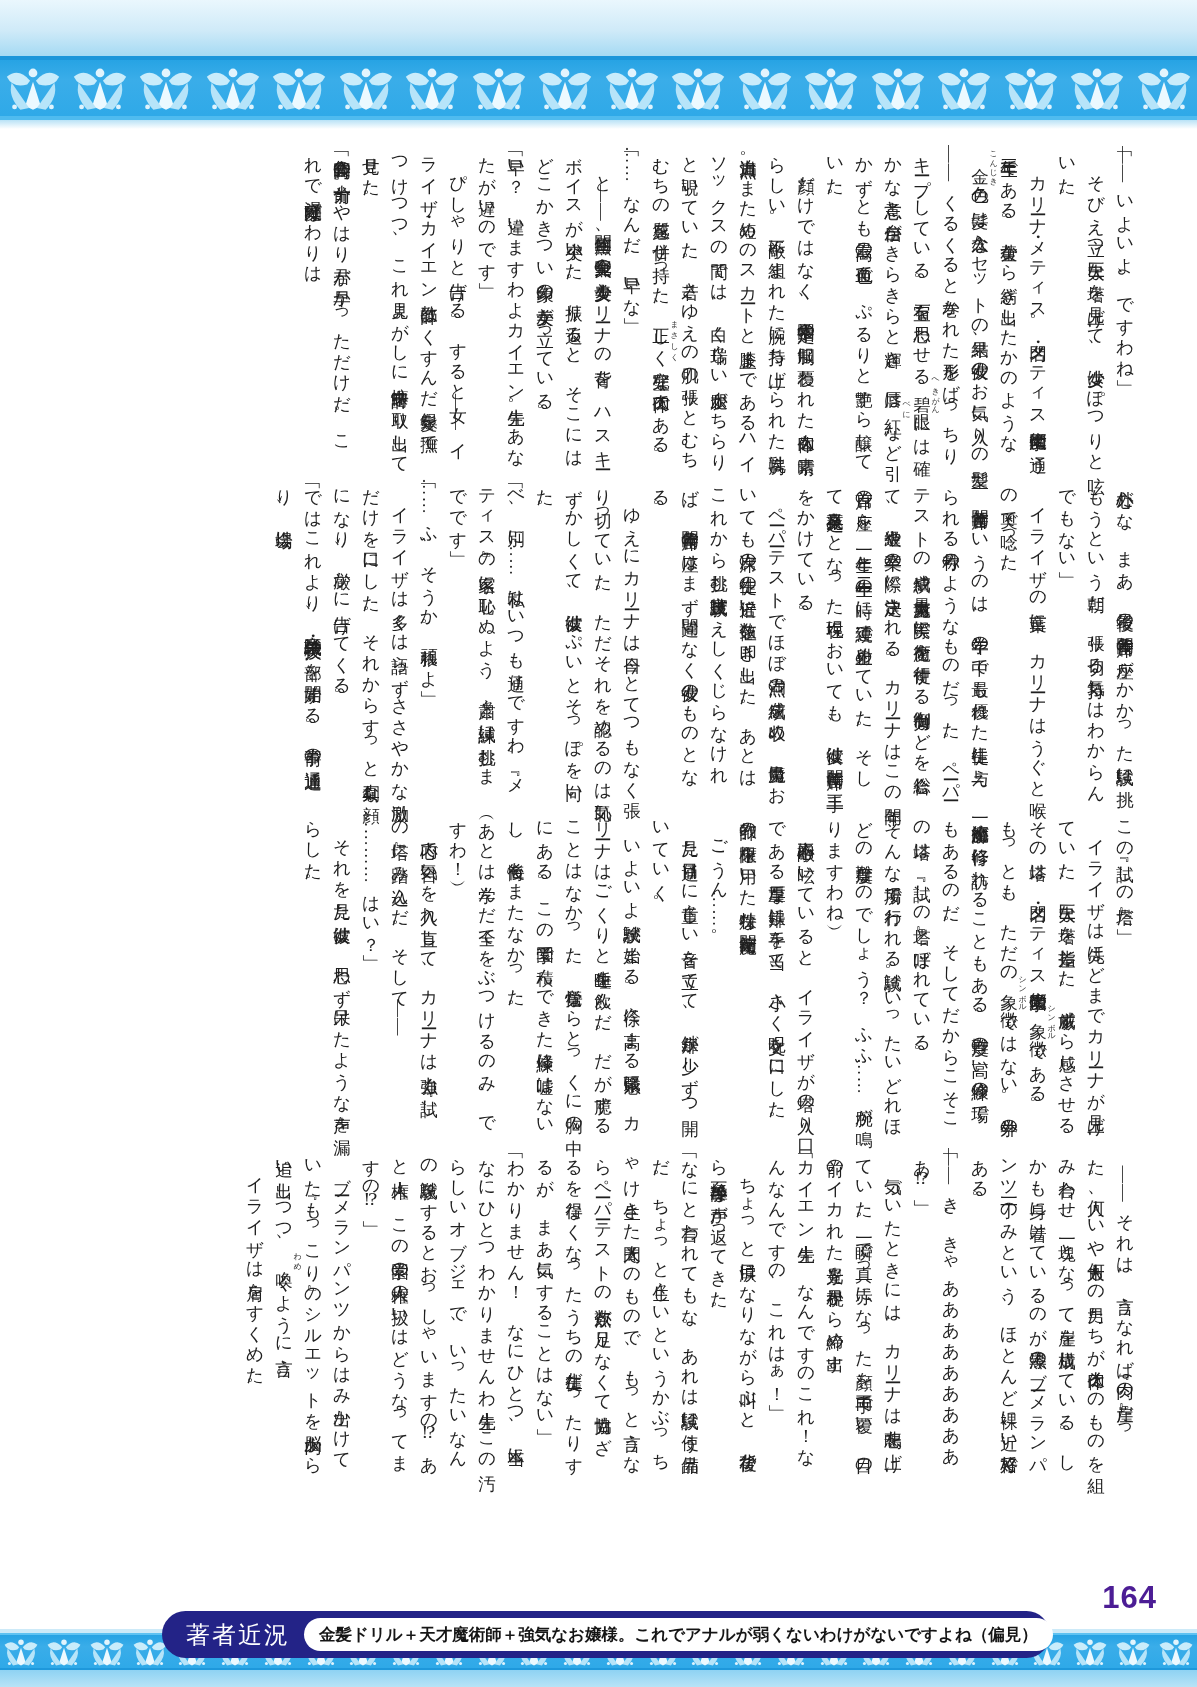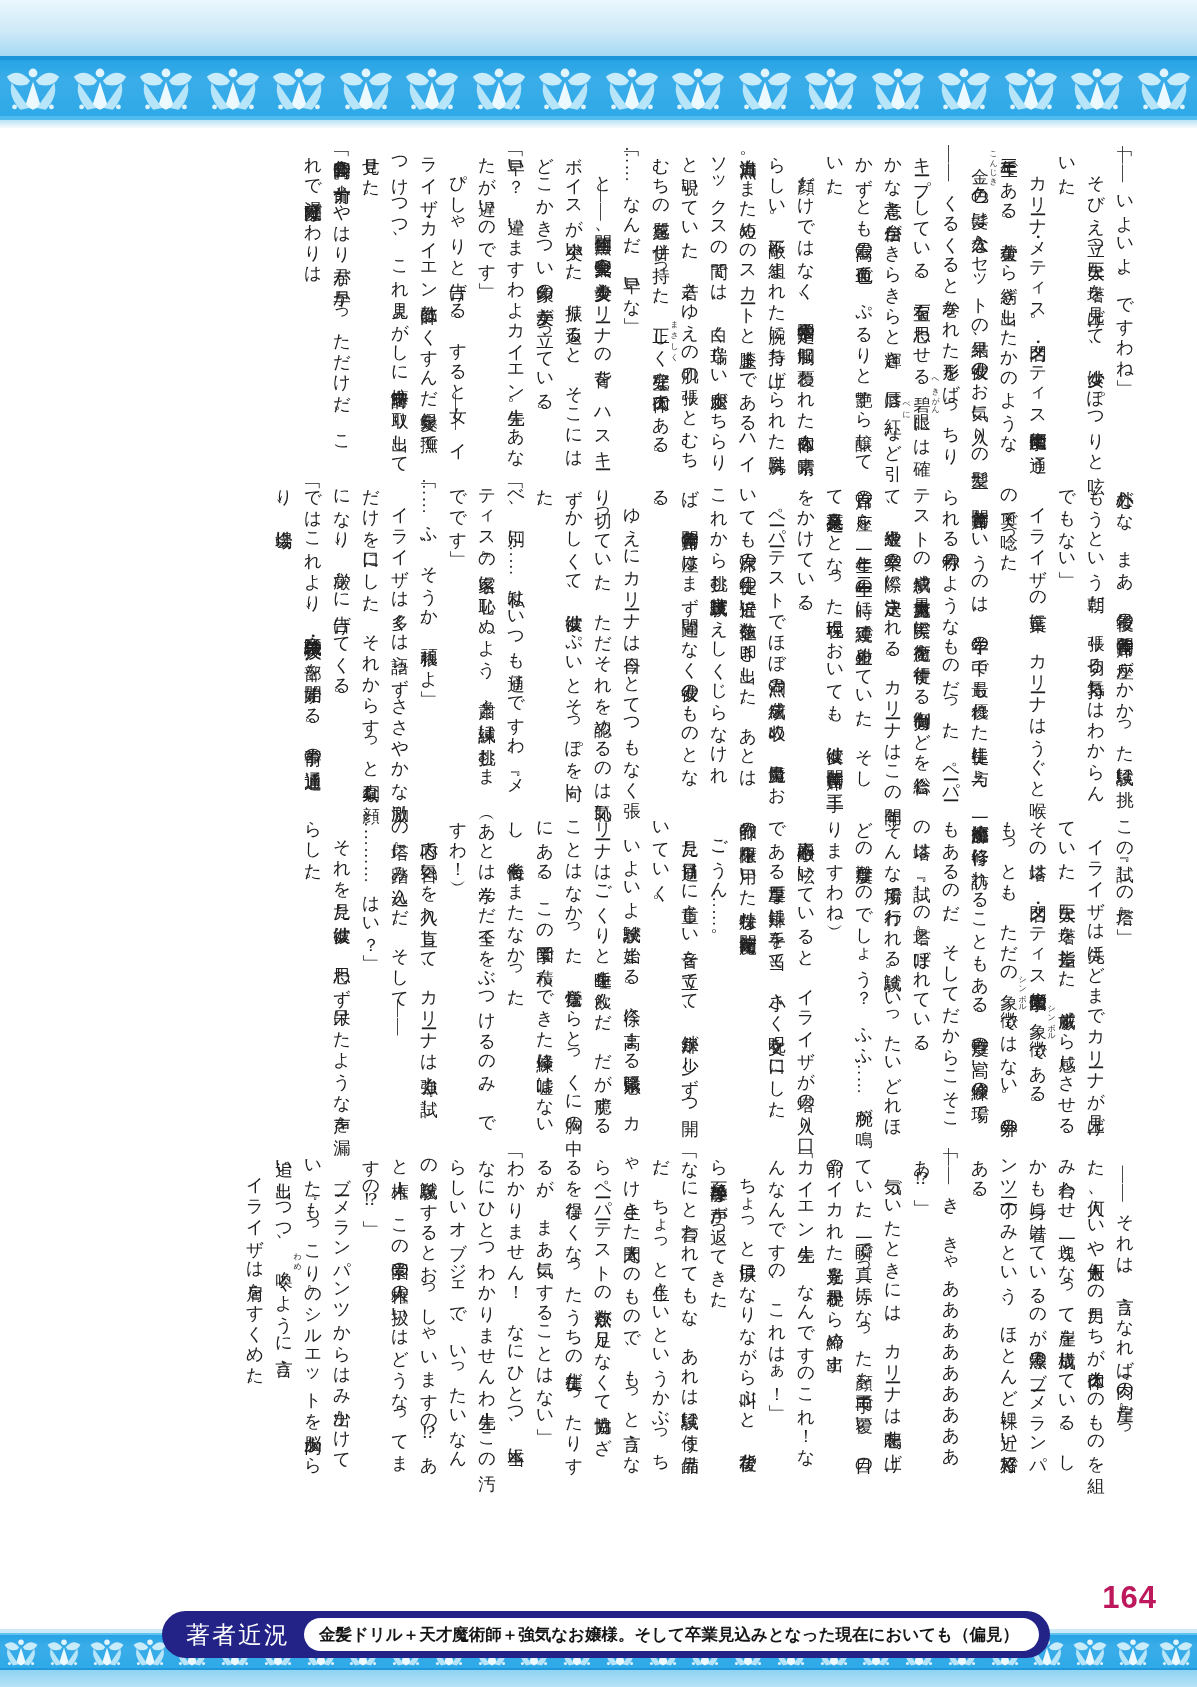--- a/index.html
+++ b/index.html
@@ -39,21 +39,21 @@
   .band ruby rt { font-size:8px; letter-spacing:0; color:#333; }
   #band-1 { top:145px; }
   #band-2 { top:477px; }
   #band-3 { top:809px; }
   #band-4 { top:1147px; }
 
   
   .page-number {
     position:absolute; top:1580px; right:40px;
     font-family:"Liberation Sans","DejaVu Sans",sans-serif;
-    font-size:31px; font-weight:600; color:#be185d; letter-spacing:1px;
+    font-size:31px; font-weight:600; color:#4c1d95; letter-spacing:1px;
     z-index:6;
   }
   .author-note {
     position:absolute; left:162px; top:1611px; width:888px; height:47px;
     background:#232387; border-radius:25px;
     display:flex; align-items:center; gap:14px; padding:0 11px 0 24px;
     box-sizing:border-box; z-index:5;
     font-family:"Liberation Sans","DejaVu Sans",sans-serif;
   }
   .author-note .label {
@@ -306,21 +306,21 @@
         <p>　ブーメランパンツからはみ出かけていた『もっこり』のシルエットを脳内から追い出しつつ、<ruby>喚<rt>わめ</rt></ruby>くように言う。</p>
         <p>　イライザは肩をすくめた。</p>
       </section>
   </main>
 
   <div class="page-number">164</div>
 
   <footer class="author-note">
     <span class="label">著者近況</span>
     <span class="note-box">
-      <span>金髪ドリル＋天才魔術師＋強気なお嬢様。そして卒業見込みとなった現在においても（偏見）</span>
+      <span>金髪ドリル＋天才魔術師＋強気なお嬢様。これでアナルが弱くないわけがないですよね（偏見）</span>
     </span>
   </footer>
 
   <div class="border-bottom">
     <div class="strip"></div>
     <div class="orn-band" id="bottom-ornaments">
         <svg class="orn" width="42" height="28" viewBox="0 0 66 46" xmlns="http://www.w3.org/2000/svg">
           <circle cx="33" cy="7" r="4.5" fill="#e2f4fd"></circle>
           <path d="M30 15 Q18 1 6 11 Q12 23 27 19 Z" fill="#c9ecfb"></path>
           <path d="M36 15 Q48 1 60 11 Q54 23 39 19 Z" fill="#c9ecfb"></path>

